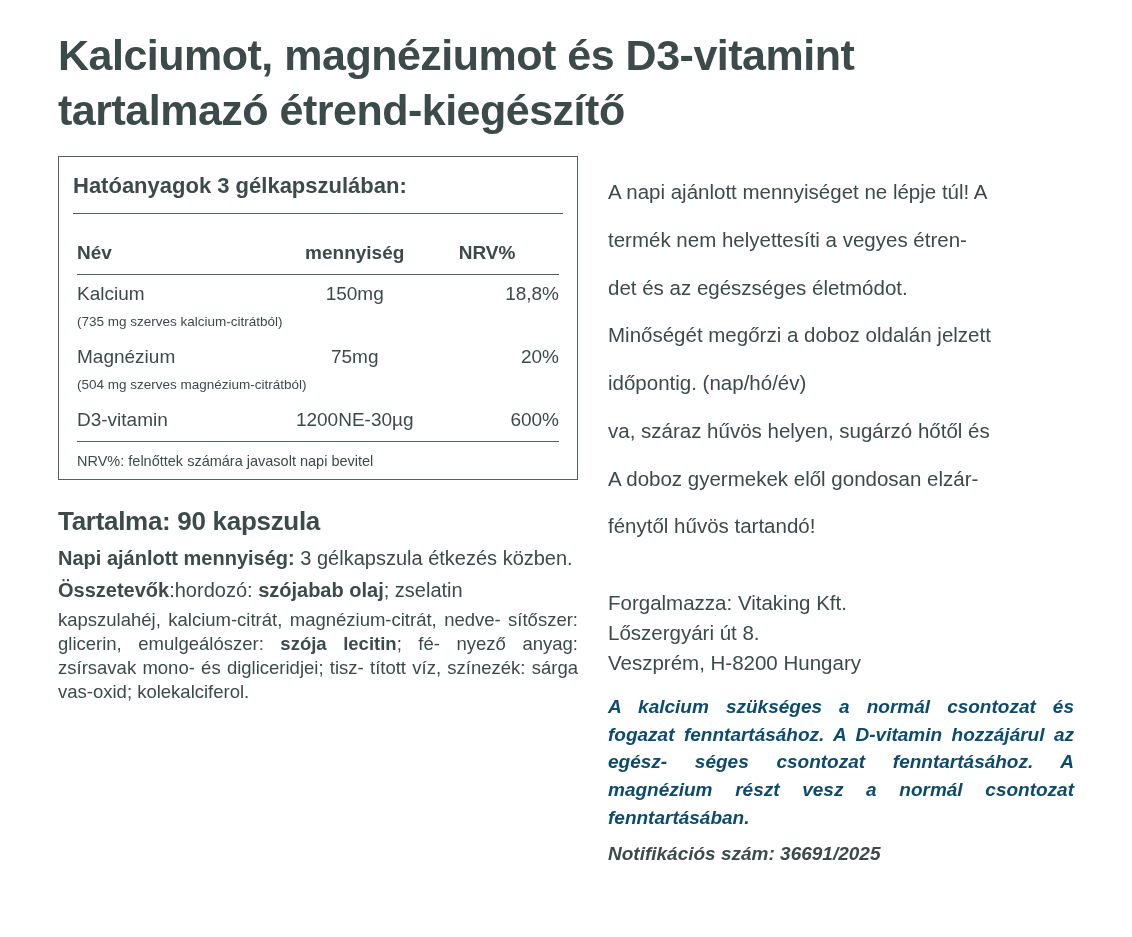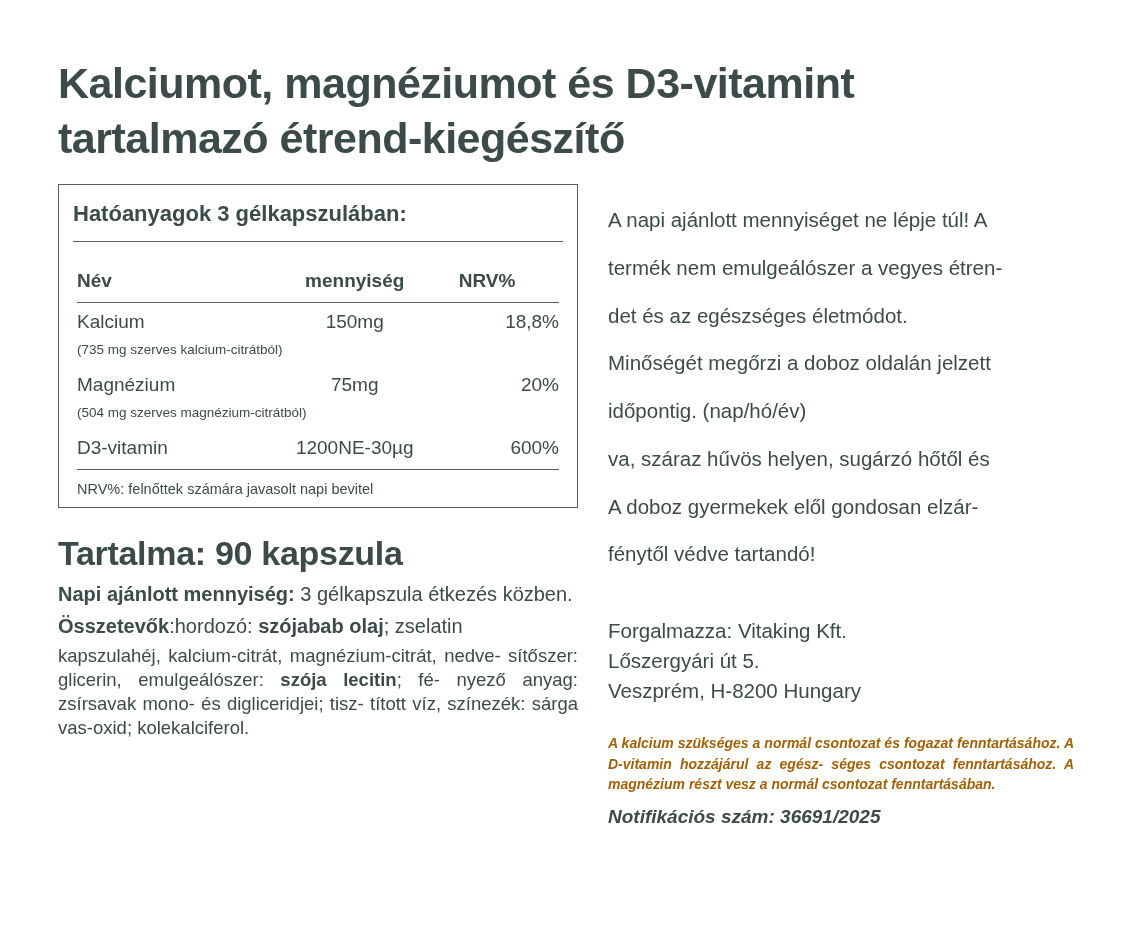--- a/index.html
+++ b/index.html
@@ -12,21 +12,21 @@
     background: #ffffff;
     font-family: "Liberation Sans", sans-serif;
     color: #3d4a4a;
     -webkit-font-smoothing: antialiased;
   }
   .page {
     position: relative;
     width: 1132px;
     height: 739px;
     box-sizing: border-box;
-    padding: 56px 58px 20px 58px;
+    padding: 28px 58px 20px 58px;
     border-radius: 15px;
   }
   
   .title {
     font-size: 43px;
     font-weight: bold;
     line-height: 1.28;
     letter-spacing: -0.5px;
     color: #3d4a4a;
     margin: 0 0 18px 0;
@@ -92,21 +92,21 @@
     line-height: 1.1;
   }
   td.subcell { padding-top: 0; padding-bottom: 4px; }
   .foot-note {
     font-size: 14.5px;
     color: #3d4a4a;
     padding-top: 11px;
   }
   
   .capsule-count {
-    font-size: 34px;
+    font-size: 26px;
     font-weight: bold;
     color: #3d4a4a;
     margin: 0 0 8px 0;
     letter-spacing: -0.3px;
   }
   .ingredients {
     font-size: 18.5px;
     line-height: 1.30;
     color: #3d4a4a;
     text-align: justify;
@@ -133,26 +133,26 @@
   }
   .r-block { margin-bottom: 16px; }
   .distributor {
     font-size: 20.5px;
     line-height: 1.45;
     margin-top: 46px;
   }
   .claim {
     font-style: italic;
     font-weight: bold;
-    font-size: 14px;
+    font-size: 19px;
     line-height: 1.45;
     text-align: justify;
     text-justify: inter-word;
-    margin-top: 28px;
-    color: #a16207;
+    margin-top: 16px;
+    color: #0c4a6e;
   }
   .notif {
     font-style: italic;
     font-weight: bold;
     font-size: 19px;
     margin-top: 12px;
     color: #3d4a4a;
   }
   .nowrap { white-space: nowrap; }
 </style>
@@ -225,35 +225,35 @@
       <div class="ingredients">
         <span>kapszulahéj, kalcium-citrát, magnézium-citrát, nedve- sítőszer: glicerin, emulgeálószer: </span><b>szója lecitin</b><span>; fé- nyező anyag: zsírsavak mono- és digliceridjei; tisz- tított víz, színezék: sárga vas-oxid; kolekalciferol.</span>
       </div>
 
     </div>
 
     <div class="col-right">
 
       <div class="r-block">
         <div class="r-para">A napi ajánlott mennyiséget ne lépje túl! A</div>
-        <div class="r-para">termék nem emulgeálószer a vegyes étren-</div>
+        <div class="r-para">termék nem helyettesíti a vegyes étren-</div>
         <div class="r-para">det és az egészséges életmódot.</div>
       </div>
 
       <div class="r-block">
         <div class="r-para">Minőségét megőrzi a doboz oldalán jelzett</div>
         <div class="r-para">időpontig. (nap/hó/év)</div>
         <div class="r-para">va, száraz hűvös helyen, sugárzó hőtől és</div>
         <div class="r-para">A doboz gyermekek elől gondosan elzár-</div>
-        <div class="r-para">fénytől védve tartandó!</div>
+        <div class="r-para">fénytől hűvös tartandó!</div>
       </div>
 
       <div class="distributor">
         <div>Forgalmazza: Vitaking Kft.</div>
-        <div>Lőszergyári út 5.</div>
+        <div>Lőszergyári út 8.</div>
         <div>Veszprém, H-8200 Hungary</div>
       </div>
 
       <div class="claim">A kalcium szükséges a normál csontozat és fogazat fenntartásához. A D-vitamin hozzájárul az egész- séges csontozat fenntartásához. A magnézium részt vesz a normál csontozat fenntartásában.</div>
 
       <div class="notif">Notifikációs szám: 36691/2025</div>
 
     </div>
 
   </div>

